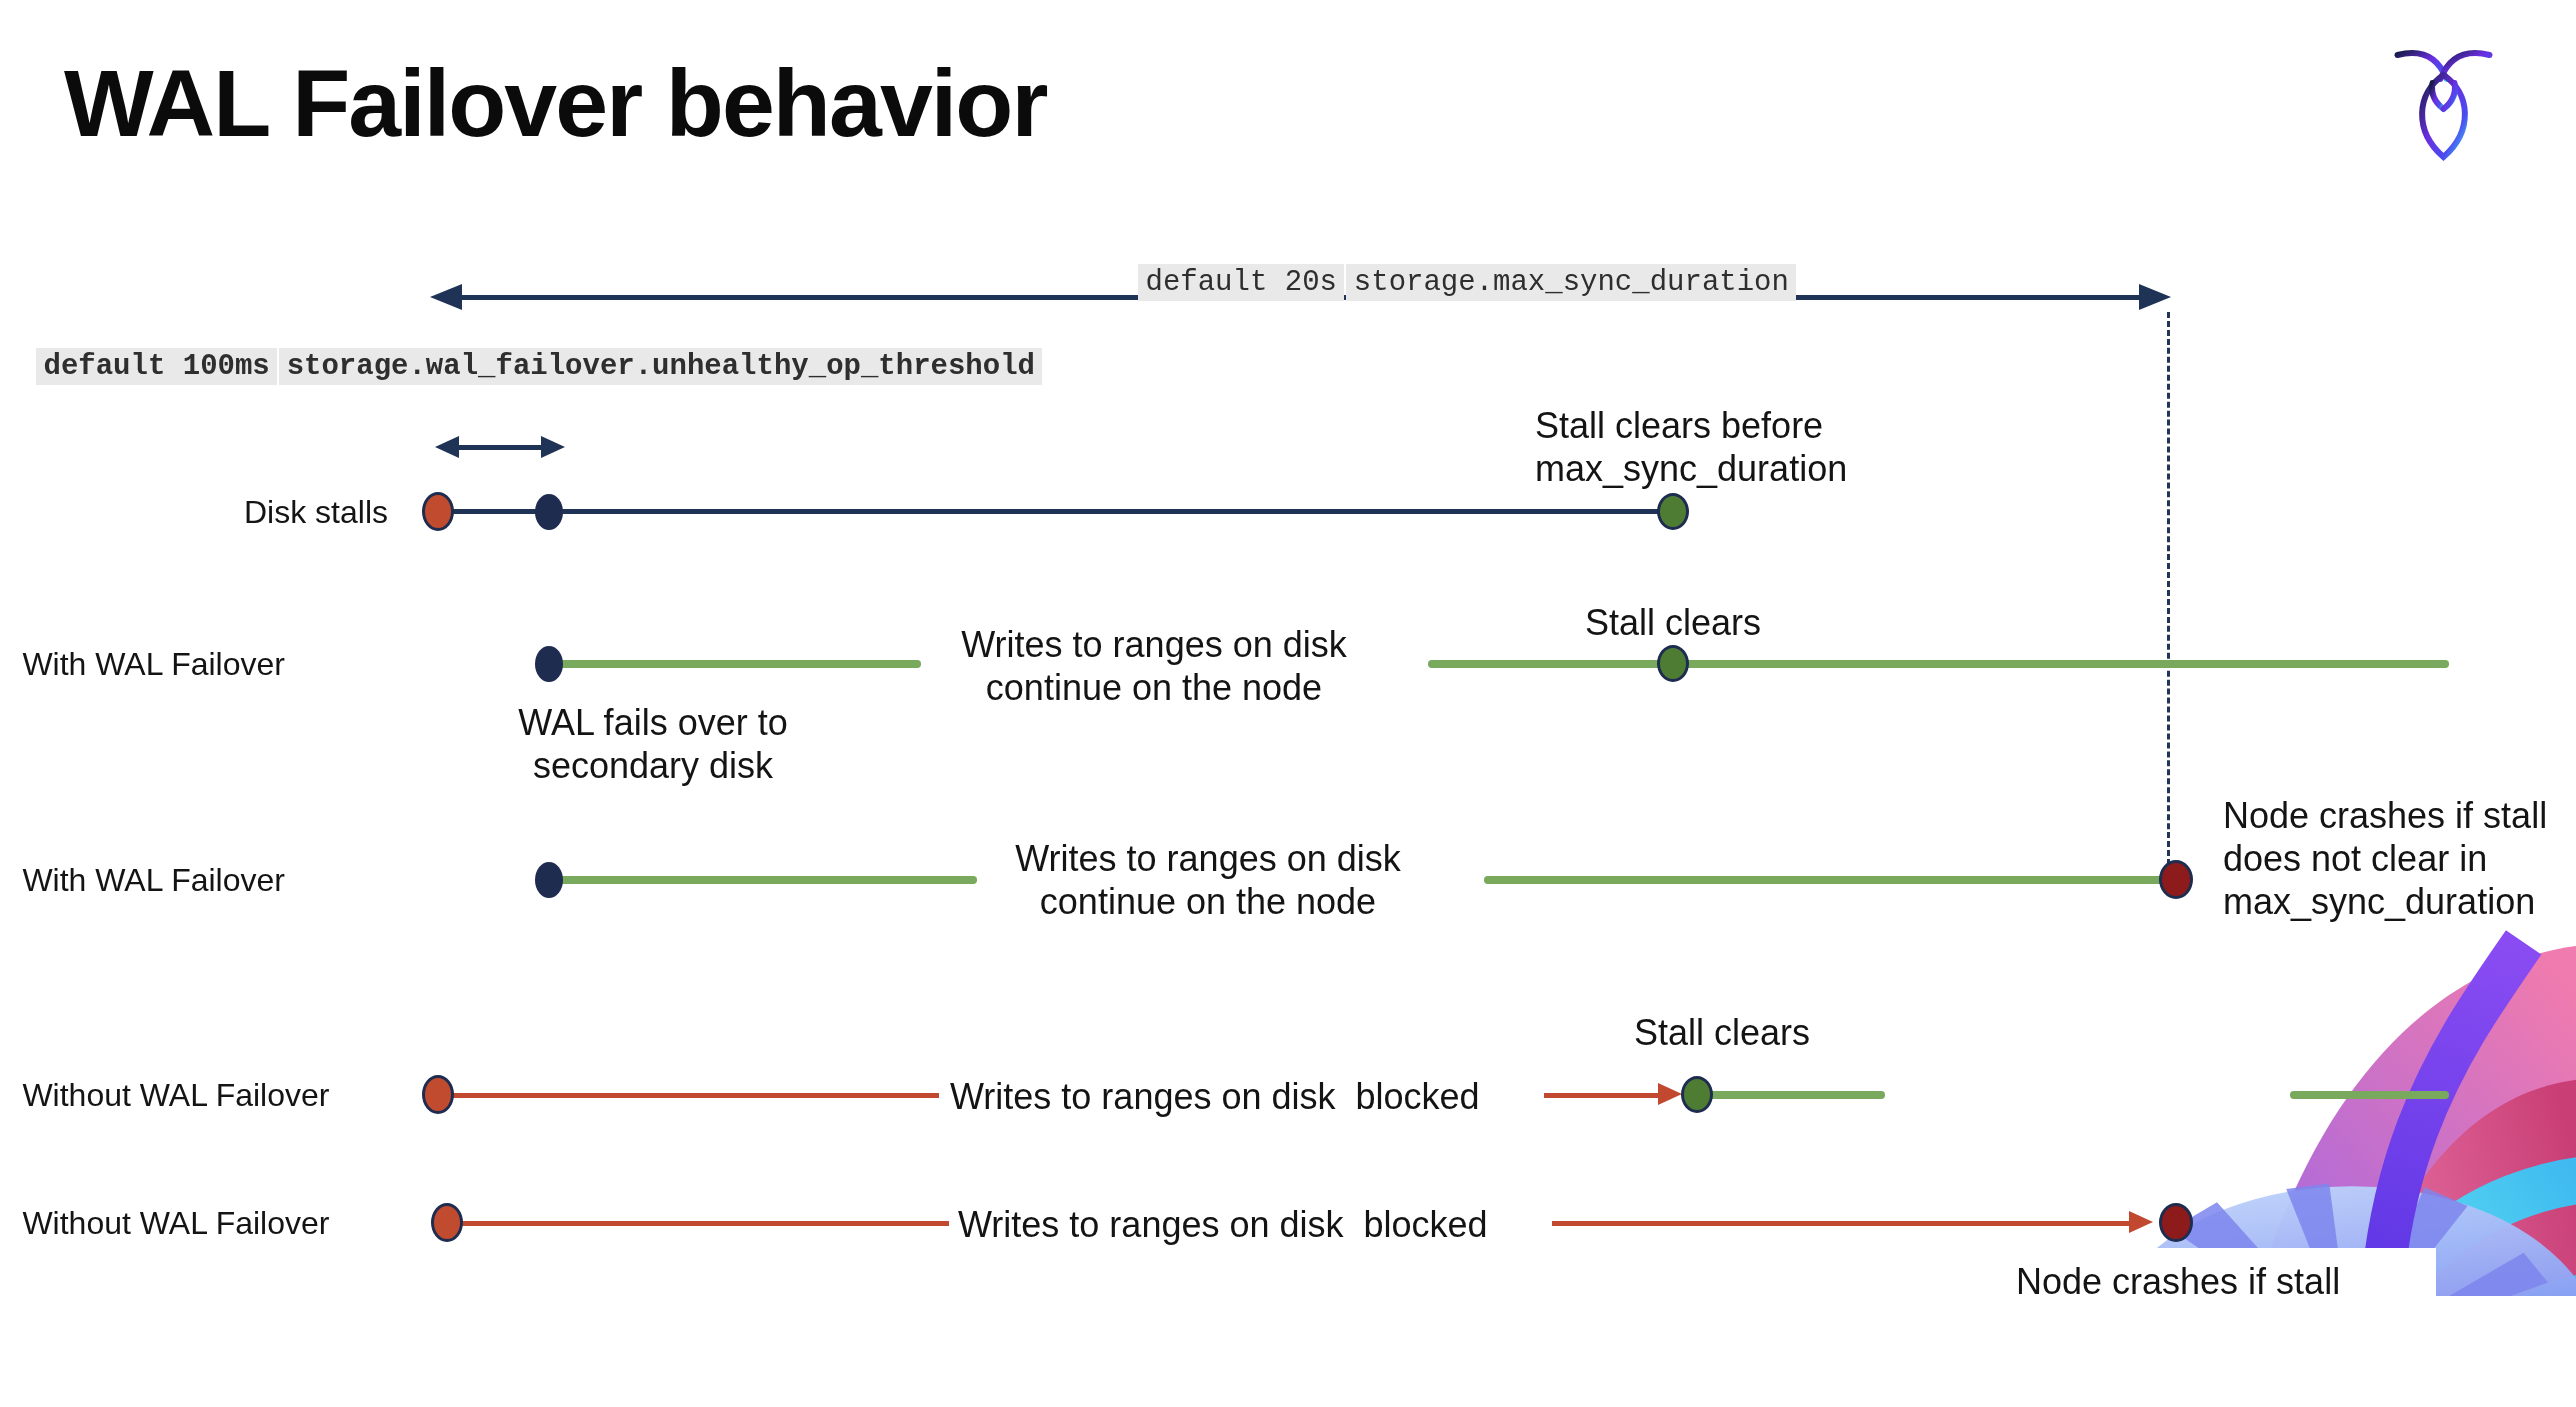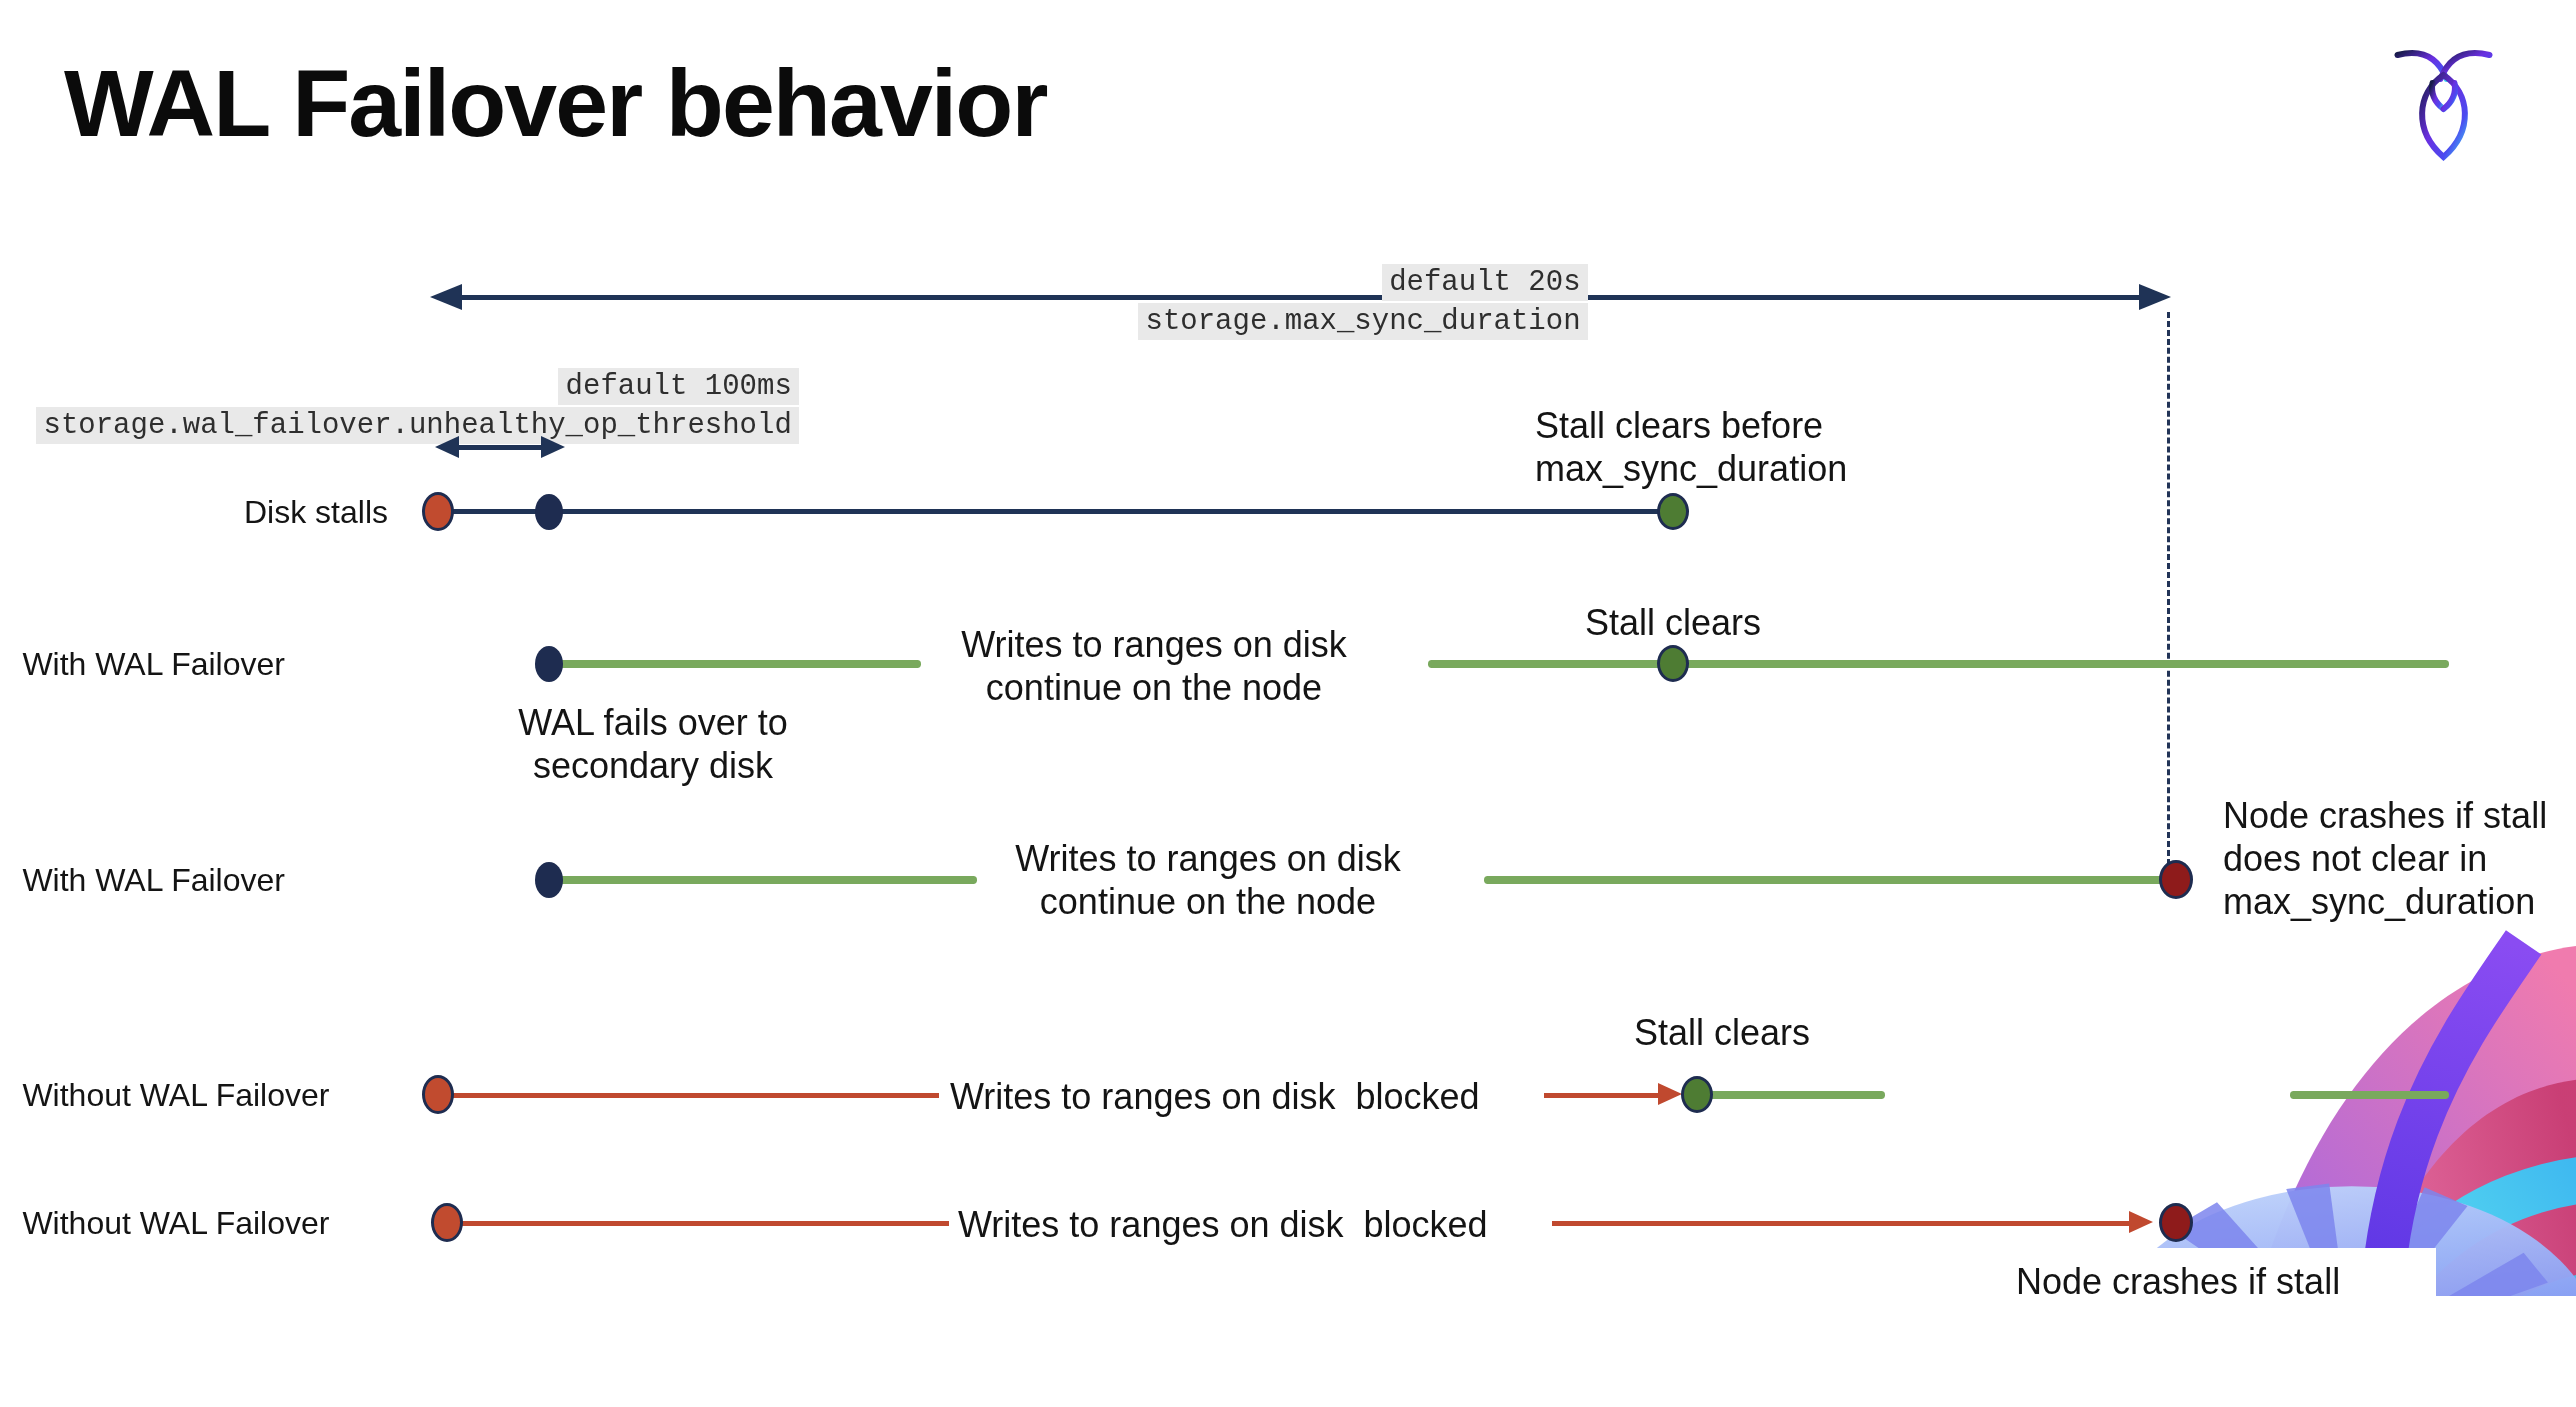--- a/index.html
+++ b/index.html
@@ -9,21 +9,21 @@
   }
   .title{
     position:absolute;left:64px;top:49px;font-size:95px;font-weight:bold;
     letter-spacing:-1.9px;color:#0b0b0b;white-space:nowrap;
   }
   .mono-tag{
     display:inline-block;background:#e9e9e9;color:#2e2e2e;
     font-family:"Liberation Mono",monospace;font-size:29px;line-height:37px;
     padding:0 7.5px;white-space:pre;
   }
-  .callout{position:absolute;display:flex;flex-direction:column;align-items:flex-end;gap:1.9px;}
+  .callout{position:absolute;display:flex;align-items:flex-end;gap:1.9px;}
   .hline{position:absolute;height:4.7px;background:#1f3356;}
   .gline{position:absolute;height:8.4px;background:#79a95d;border-radius:3.7px;}
   .rline{position:absolute;height:4.7px;background:#c0492f;}
   .dashv{position:absolute;width:0;border-left:3.7px dashed #223457;}
   .arrow-l{position:absolute;width:0;height:0;border-top:13px solid transparent;border-bottom:13px solid transparent;border-right:32px solid #1f3356;}
   .arrow-r{position:absolute;width:0;height:0;border-top:13px solid transparent;border-bottom:13px solid transparent;border-left:32px solid #1f3356;}
   .arrow-l.small{border-top-width:11.2px;border-bottom-width:11.2px;border-right-width:24px;}
   .arrow-r.small{border-top-width:11.2px;border-bottom-width:11.2px;border-left-width:24px;}
   .arrow-r.red{border-left-color:#c0492f;}
   .dot{position:absolute;border-radius:50%;box-sizing:border-box;}
@@ -122,21 +122,21 @@
   <div class="dashv" style="left:2167px;top:312px;height:553px;"></div>
 
   <div class="hline" style="left:445px;top:295px;width:1710px;"></div>
   <div class="arrow-l" style="left:430px;top:284px;"></div>
   <div class="arrow-r" style="left:2139px;top:284px;"></div>
   <div class="callout" style="left:1138px;top:264px;">
     <span class="mono-tag">default 20s</span>
     <span class="mono-tag">storage.max_sync_duration</span>
   </div>
 
-  <div class="callout" style="left:36px;top:368px;">
+  <div class="callout" style="left:36px;top:348px;font-weight:bold;">
     <span class="mono-tag">default 100ms</span>
     <span class="mono-tag">storage.wal_failover.unhealthy_op_threshold</span>
   </div>
   <div class="hline" style="left:451px;top:445px;width:99px;"></div>
   <div class="arrow-l small" style="left:435px;top:436px;"></div>
   <div class="arrow-r small" style="left:541px;top:436px;"></div>
 
   <div class="row-label right" style="left:168px;top:493px;width:220px;text-align:right;">Disk stalls</div>
   <div class="hline" style="left:438px;top:509px;width:1235px;"></div>
   <div class="dot start-red" style="left:422px;top:492px;"></div>

